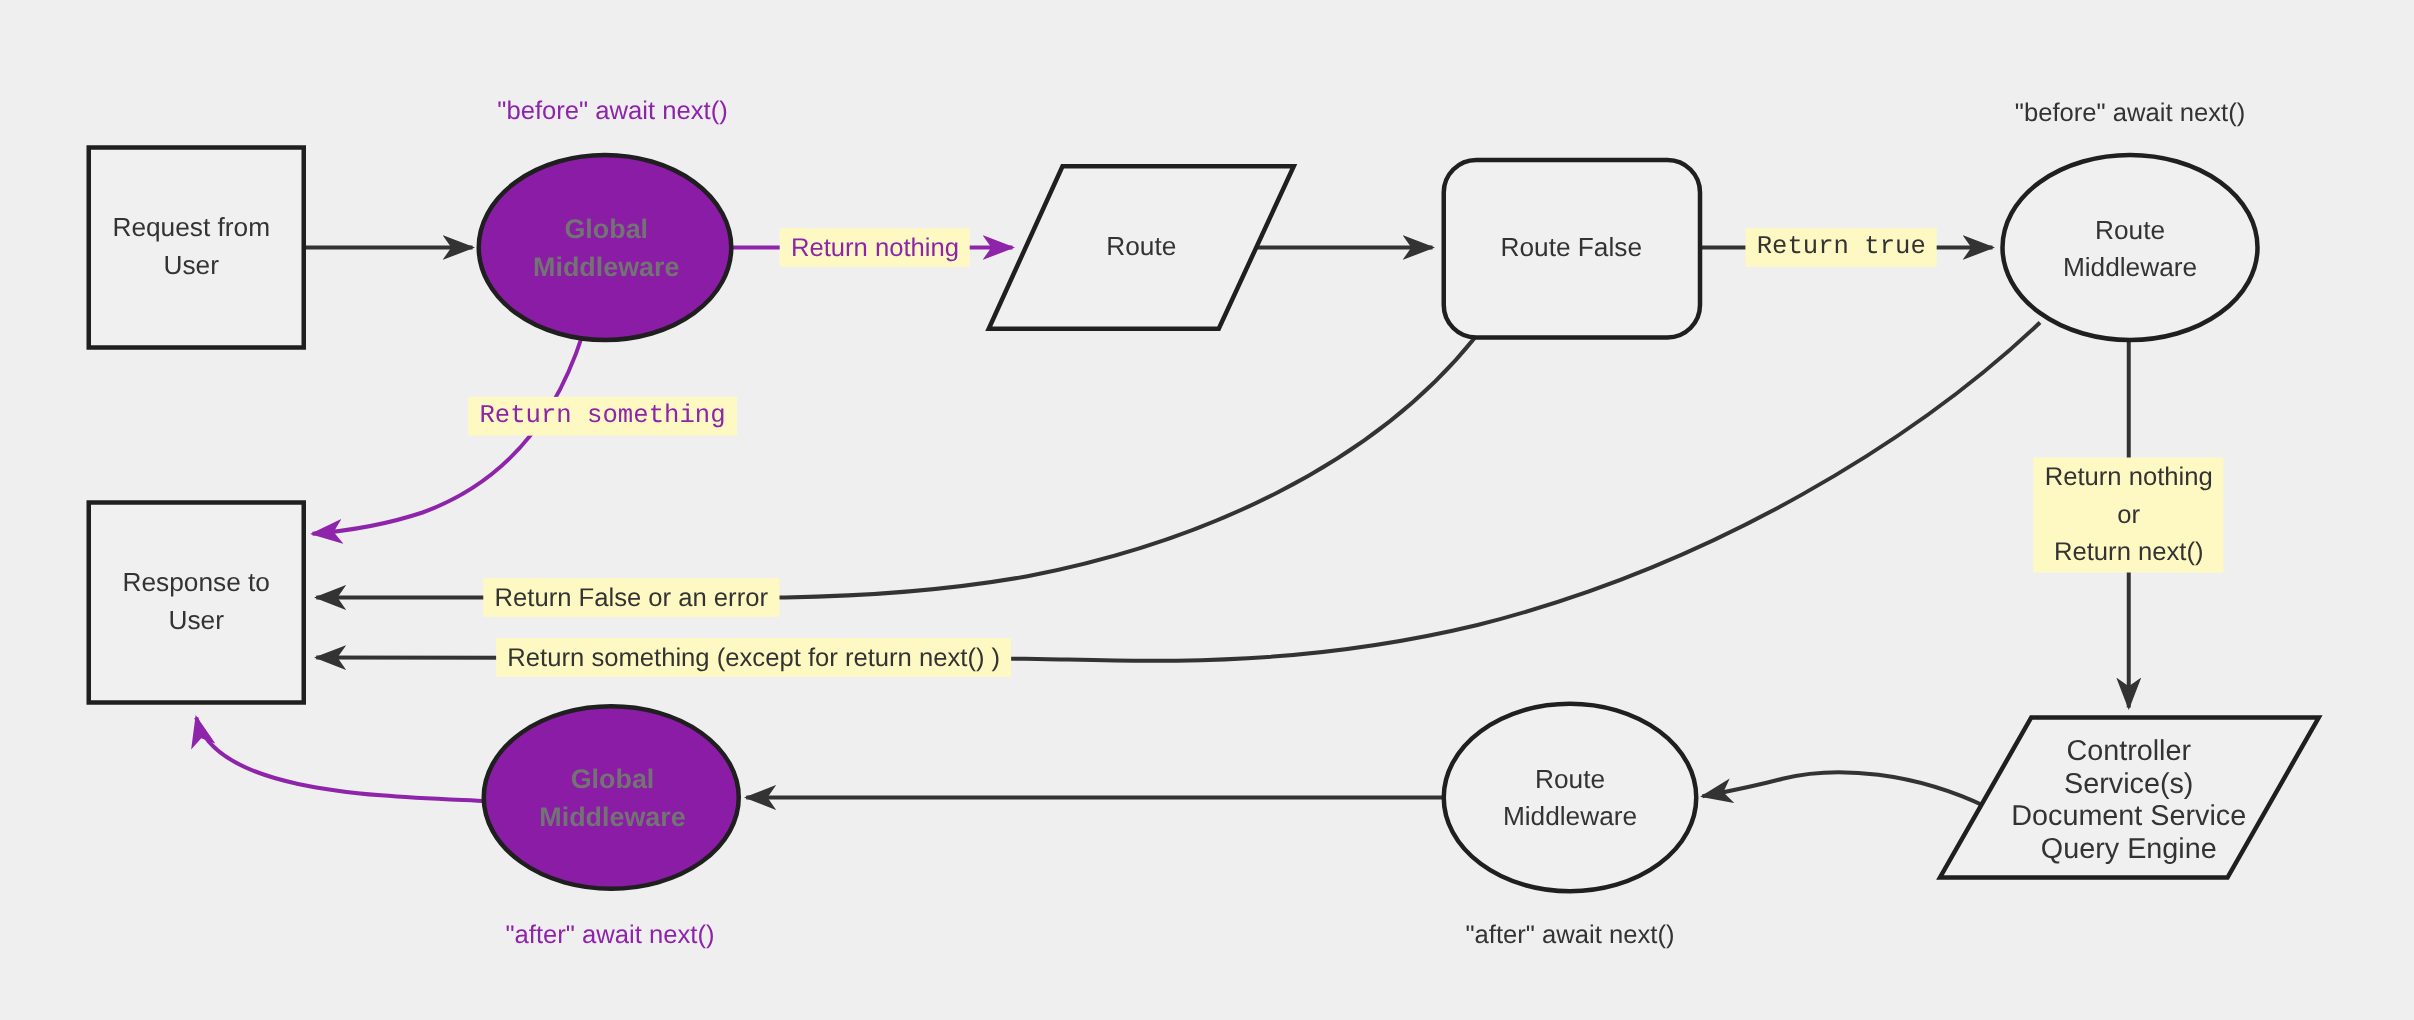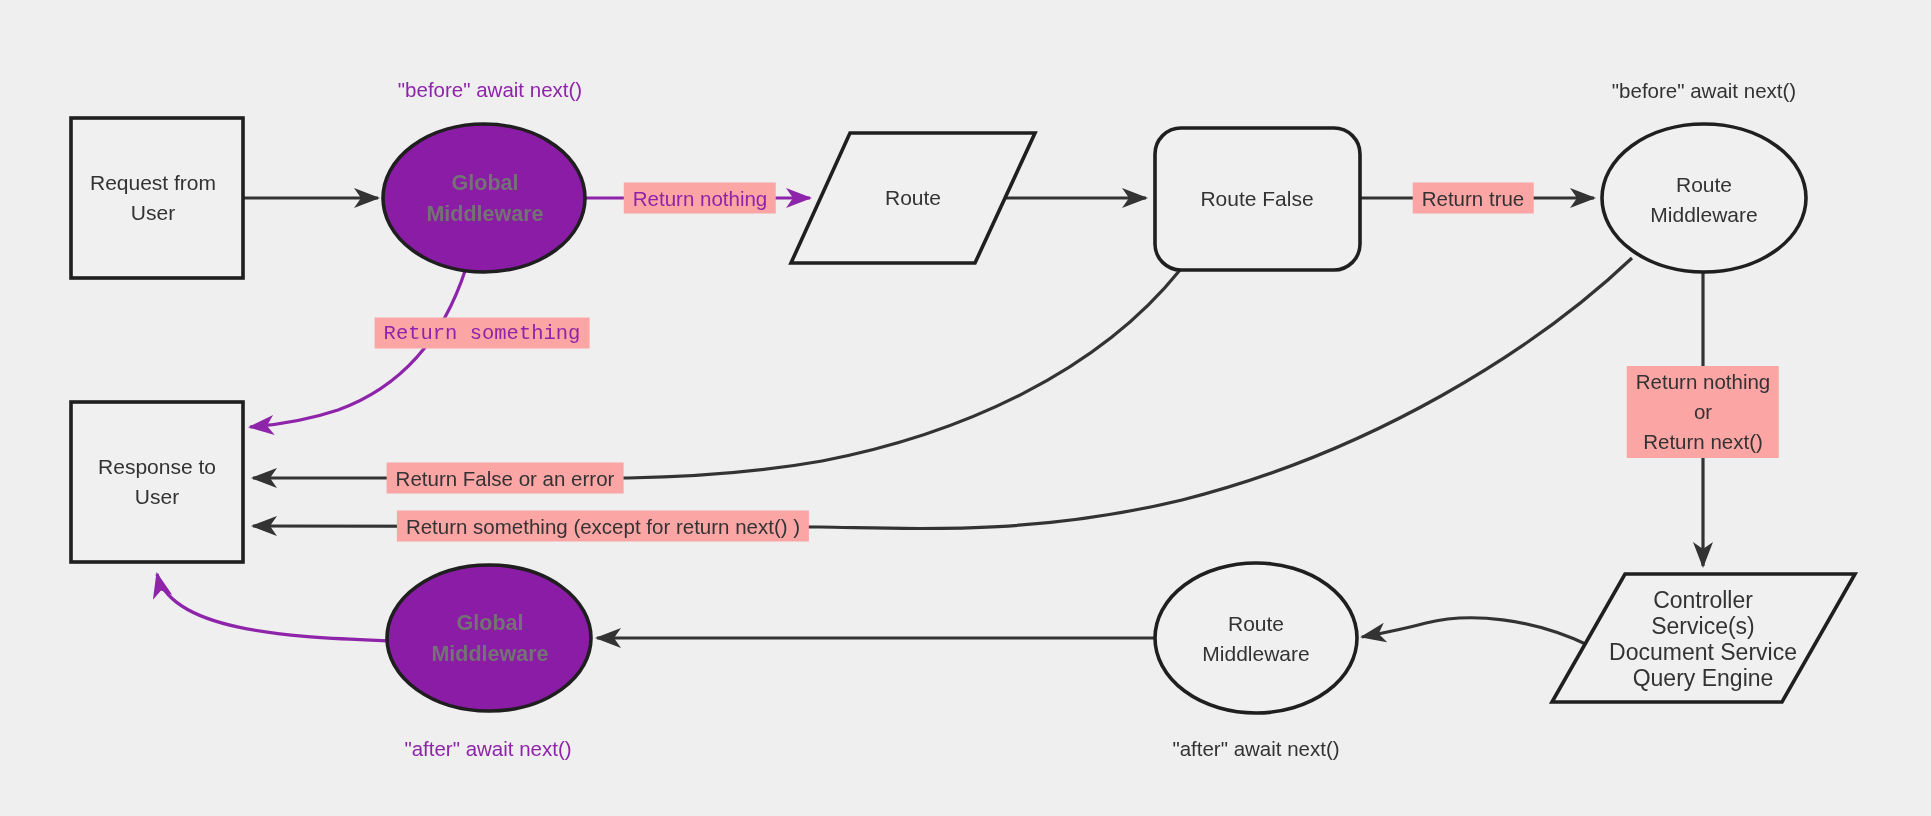--- a/index.html
+++ b/index.html
@@ -15,21 +15,21 @@
     position:absolute;
     transform:translate(-50%,-50%);
     white-space:pre-line;
     text-align:center;
     color:#333333;
     font-size:20.5px;
     line-height:29px;
   }
   .node-lbl{font-size:21px;line-height:30px;}
   .purple{color:#8e24aa;}
-  .bg{background:#fca5a5;padding:1px 9px;}
+  .bg{background:#fef9c3;padding:1px 9px;}
   .bold-white{color:#737373;font-weight:bold;font-size:21.5px;line-height:31px;}
   .small{font-size:23px;line-height:26px;}
 </style>
 </head>
 <body>
 
 <div class="canvas">
 
   <svg width="1931" height="816" viewBox="0 0 1931 816">
     <defs>
@@ -85,21 +85,21 @@
   <div class="lbl node-lbl" style="left:1256px;top:639px;">Route
 Middleware</div>
   <div class="lbl node-lbl bold-white" style="left:490px;top:639px;">Global
 Middleware</div>
   <div class="lbl node-lbl" style="left:157px;top:482px;">Response to
 User</div>
 
   <div class="lbl purple" style="left:490px;top:89px;">"before" await next()</div>
   <div class="lbl" style="left:1704px;top:90px;">"before" await next()</div>
   <div class="lbl purple bg" style="left:700px;top:198px;">Return nothing</div>
-  <div class="lbl bg" style="left:1473px;top:198px;">Return true</div>
+  <div class="lbl bg" style="left:1473px;top:198px;font-family:Liberation Mono, monospace;">Return true</div>
   <div class="lbl purple bg" style="left:482px;top:333px;font-family:Liberation Mono, monospace;">Return something</div>
   <div class="lbl bg" style="left:603px;top:526px;">Return something (except for return next() )</div>
   <div class="lbl bg" style="left:505px;top:478px;">Return False or an error</div>
   <div class="lbl bg" style="left:1703px;top:412px;line-height:30px;">Return nothing
 or
 Return next()</div>
   <div class="lbl" style="left:1256px;top:748px;">"after" await next()</div>
   <div class="lbl purple" style="left:488px;top:748px;">"after" await next()</div>
 
 </div>

